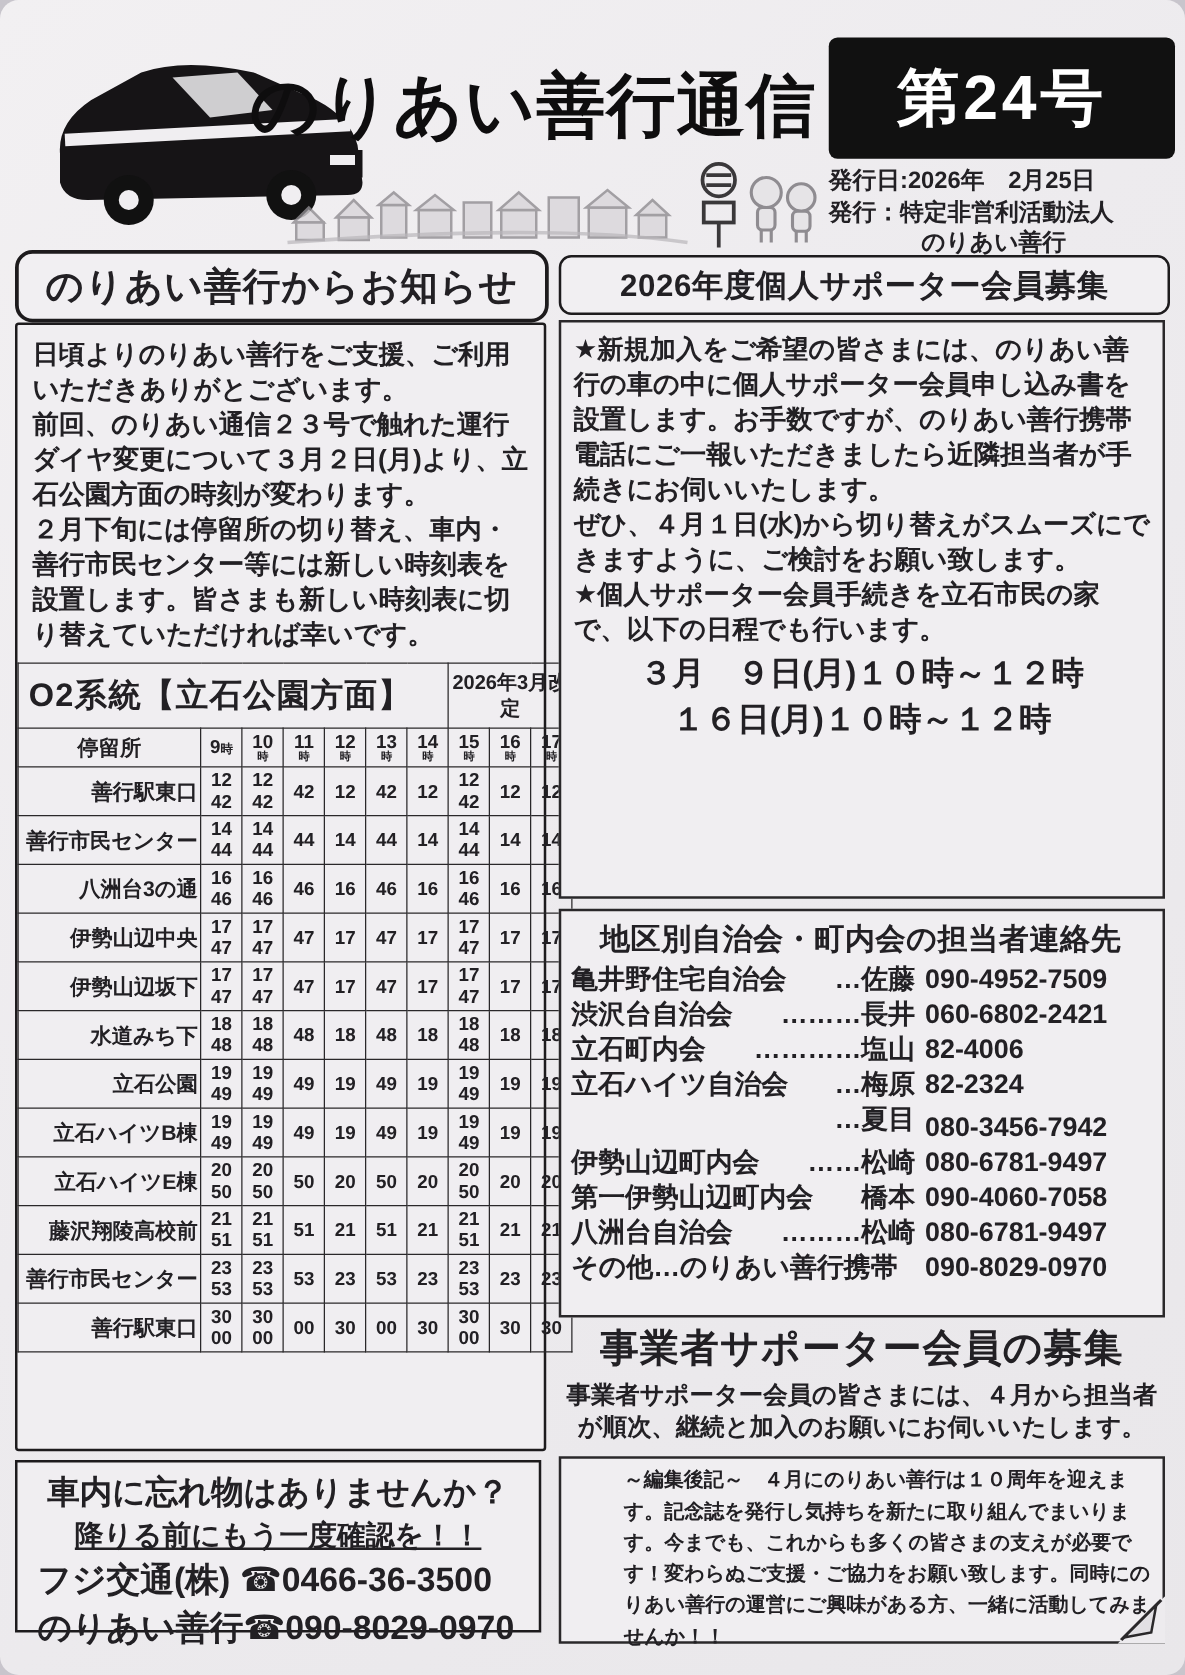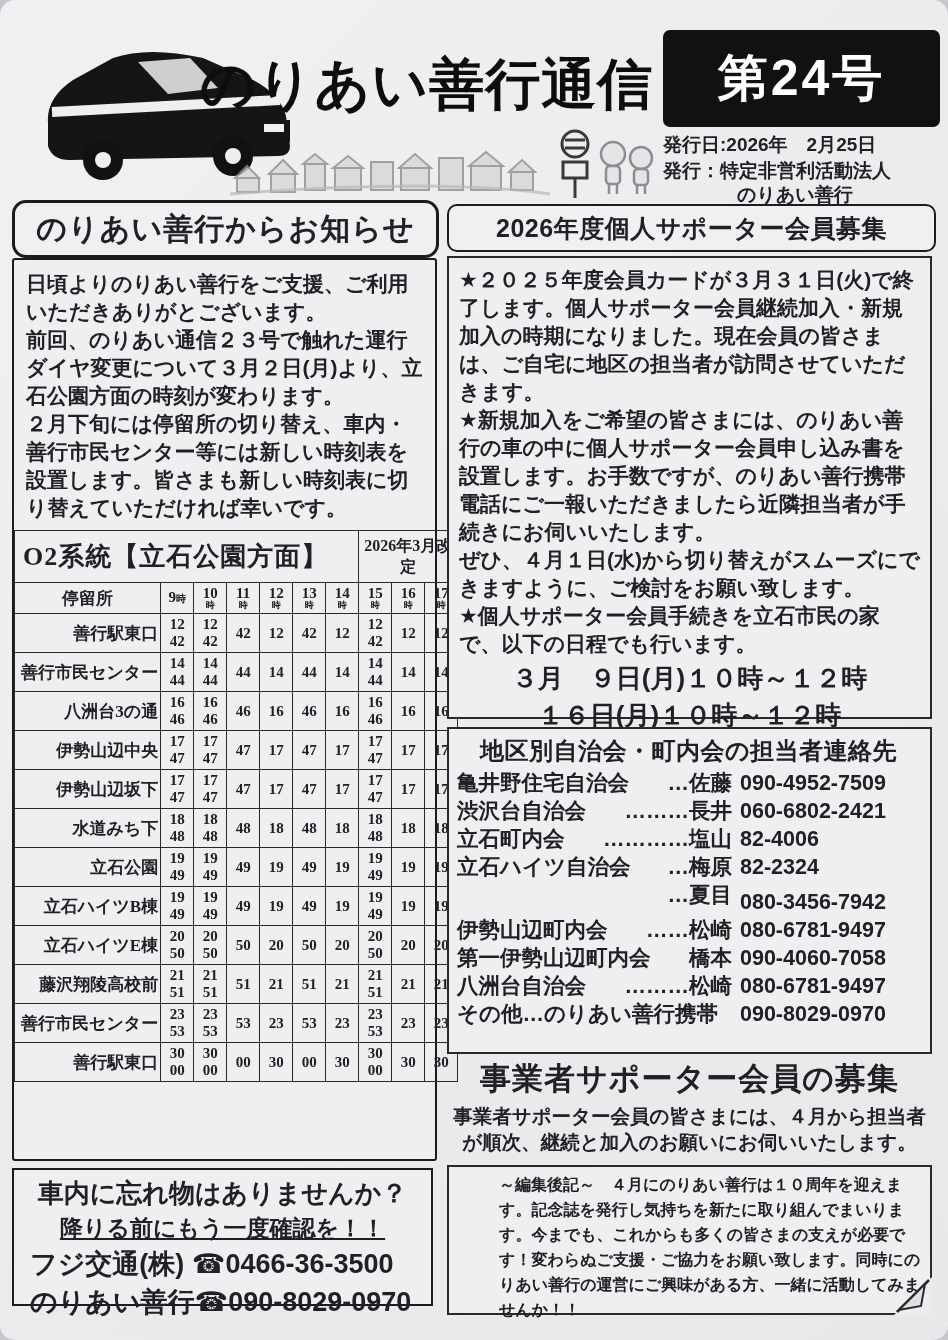--- a/index.html
+++ b/index.html
@@ -19,21 +19,21 @@
   .scene{position:absolute;left:225px;top:128px;}
   
   .hbox{position:absolute;border:3px solid #1d1b1d;border-radius:14px;background:#f1eff2;display:flex;align-items:center;justify-content:center;}
   .hbox-left{left:12px;top:200px;width:421px;height:52px;}
   .hbox-left span{font-size:30px;font-weight:800;letter-spacing:1px;}
   .hbox-right{left:447px;top:204px;width:485px;height:44px;border-width:2.5px;border-radius:10px;}
   .hbox-right span{font-size:25px;font-weight:800;letter-spacing:.5px;}
   
   .left-main{position:absolute;left:12px;top:258px;width:421px;height:899px;border:2.5px solid #1d1b1d;border-radius:3px;background:#f0eef1;}
   .notice-paras{padding:10px 10px 4px 12px;font-size:21px;font-weight:600;line-height:28px;}
-  .tt{border-collapse:collapse;margin:4px auto 16px auto;width:405px;table-layout:auto;font-family:Liberation Serif, serif;}
+  .tt{border-collapse:collapse;margin:4px auto 16px auto;width:405px;table-layout:auto;}
   .tt td{border:1.8px solid #2a282a;text-align:center;padding:1px 1px;}
   .tt .tt-title{font-size:26px;font-weight:800;text-align:left;padding:8px 4px 8px 8px;letter-spacing:1px;}
   .tt .tt-rev{font-size:16px;font-weight:800;padding:2px;}
   .tt .tt-stop-h{font-size:17px;font-weight:700;width:138px;}
   .tt .tt-h{font-size:15px;font-weight:800;line-height:15px;padding:3px 2px;}
   .tt .tt-h .hr-s{font-size:9px;font-weight:800;line-height:9px;}
   .tt .tt-stop{font-size:17px;font-weight:700;text-align:right;padding:6px 2px 6px 6px;white-space:nowrap;}
   .tt .tt-c{font-size:15px;font-weight:800;line-height:17px;padding:2px 2px;min-width:28px;}
   
   .lost-box{position:absolute;left:12px;top:1168px;width:421px;height:138px;border:2.5px solid #1d1b1d;background:#f0eef1;padding:6px 6px;box-sizing:border-box;}
@@ -585,21 +585,20 @@
     <div class="l3">フジ交通(株) ☎0466-36-3500</div>
     <div class="l4">のりあい善行☎090-8029-0970</div>
   </div>
 
   <div class="hbox hbox-right">
     <span>2026年度個人サポーター会員募集</span>
   </div>
 
   <div class="recruit-box">
     <div>
-        <div class="para">★２０２５年度会員カードが３月３１日(火)で終了します。個人サポーター会員継続加入・新規加入の時期になりました。現在会員の皆さまは、ご自宅に地区の担当者が訪問させていただきます。</div>
         <div class="para">★新規加入をご希望の皆さまには、のりあい善行の車の中に個人サポーター会員申し込み書を設置します。お手数ですが、のりあい善行携帯電話にご一報いただきましたら近隣担当者が手続きにお伺いいたします。</div>
         <div class="para">ぜひ、４月１日(水)から切り替えがスムーズにできますように、ご検討をお願い致します。</div>
         <div class="para">★個人サポーター会員手続きを立石市民の家で、以下の日程でも行います。</div>
       </div>
     <div>
         <div class="sched">３月　９日(月)１０時～１２時</div>
         <div class="sched">１６日(月)１０時～１２時</div>
       </div>
   </div>
 

